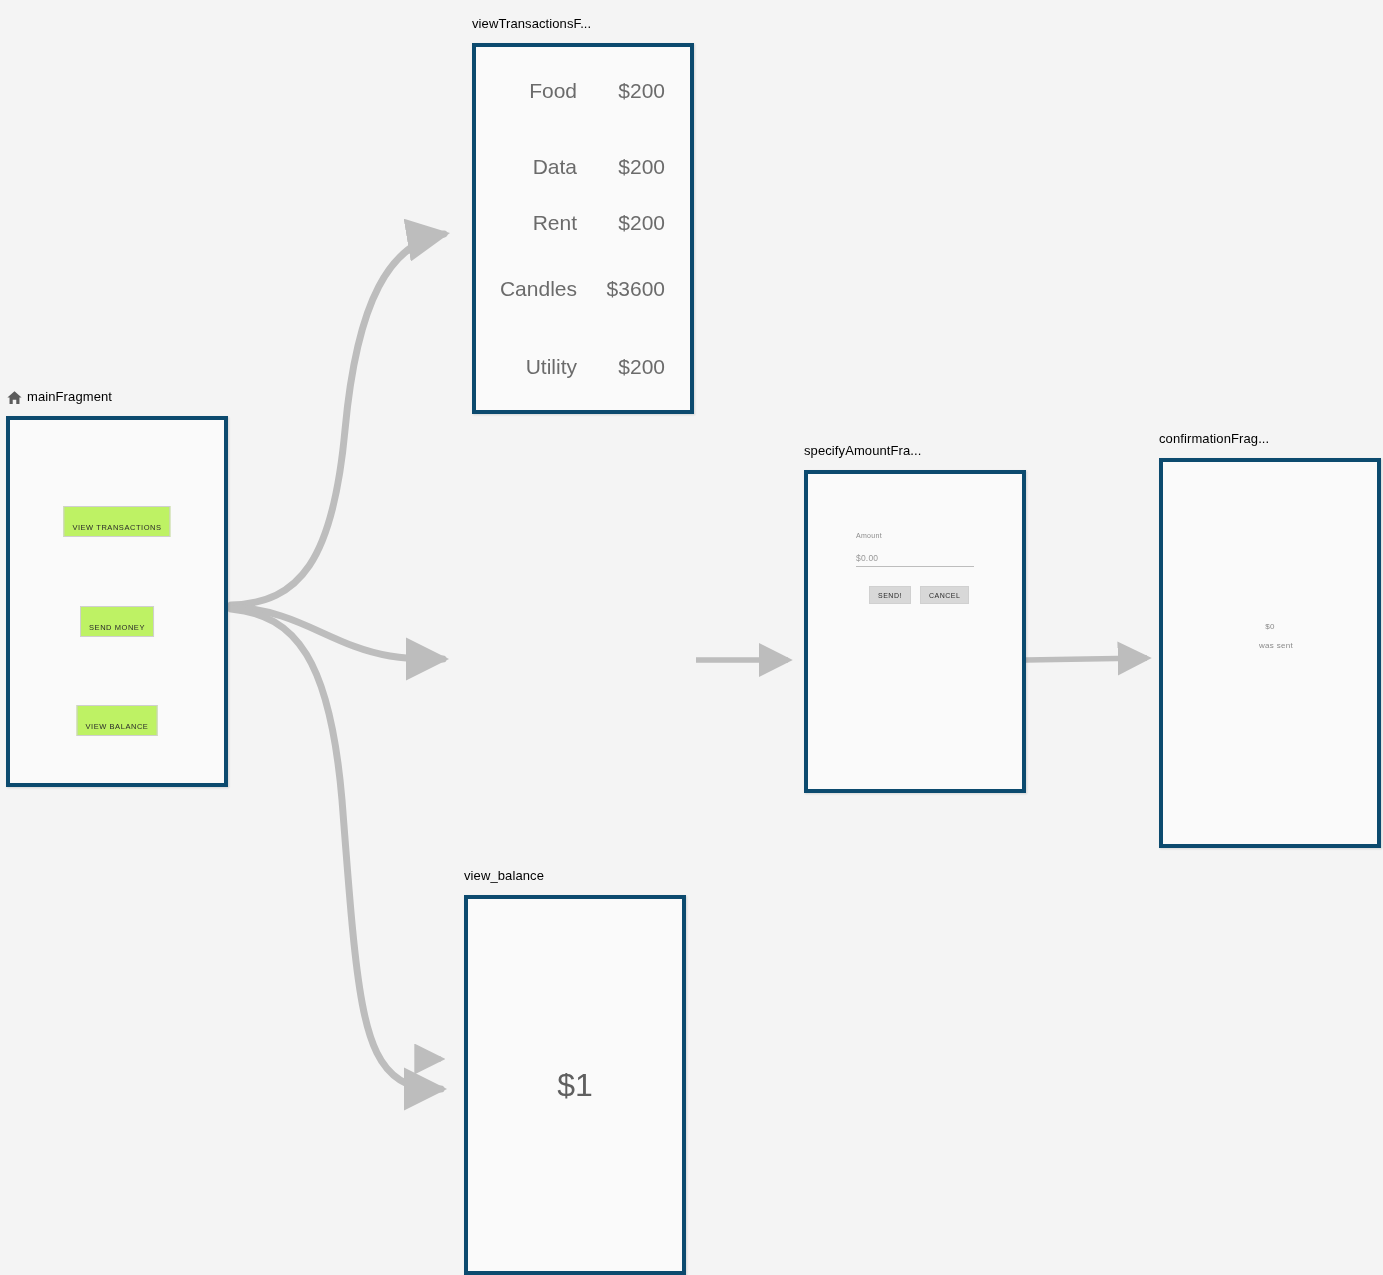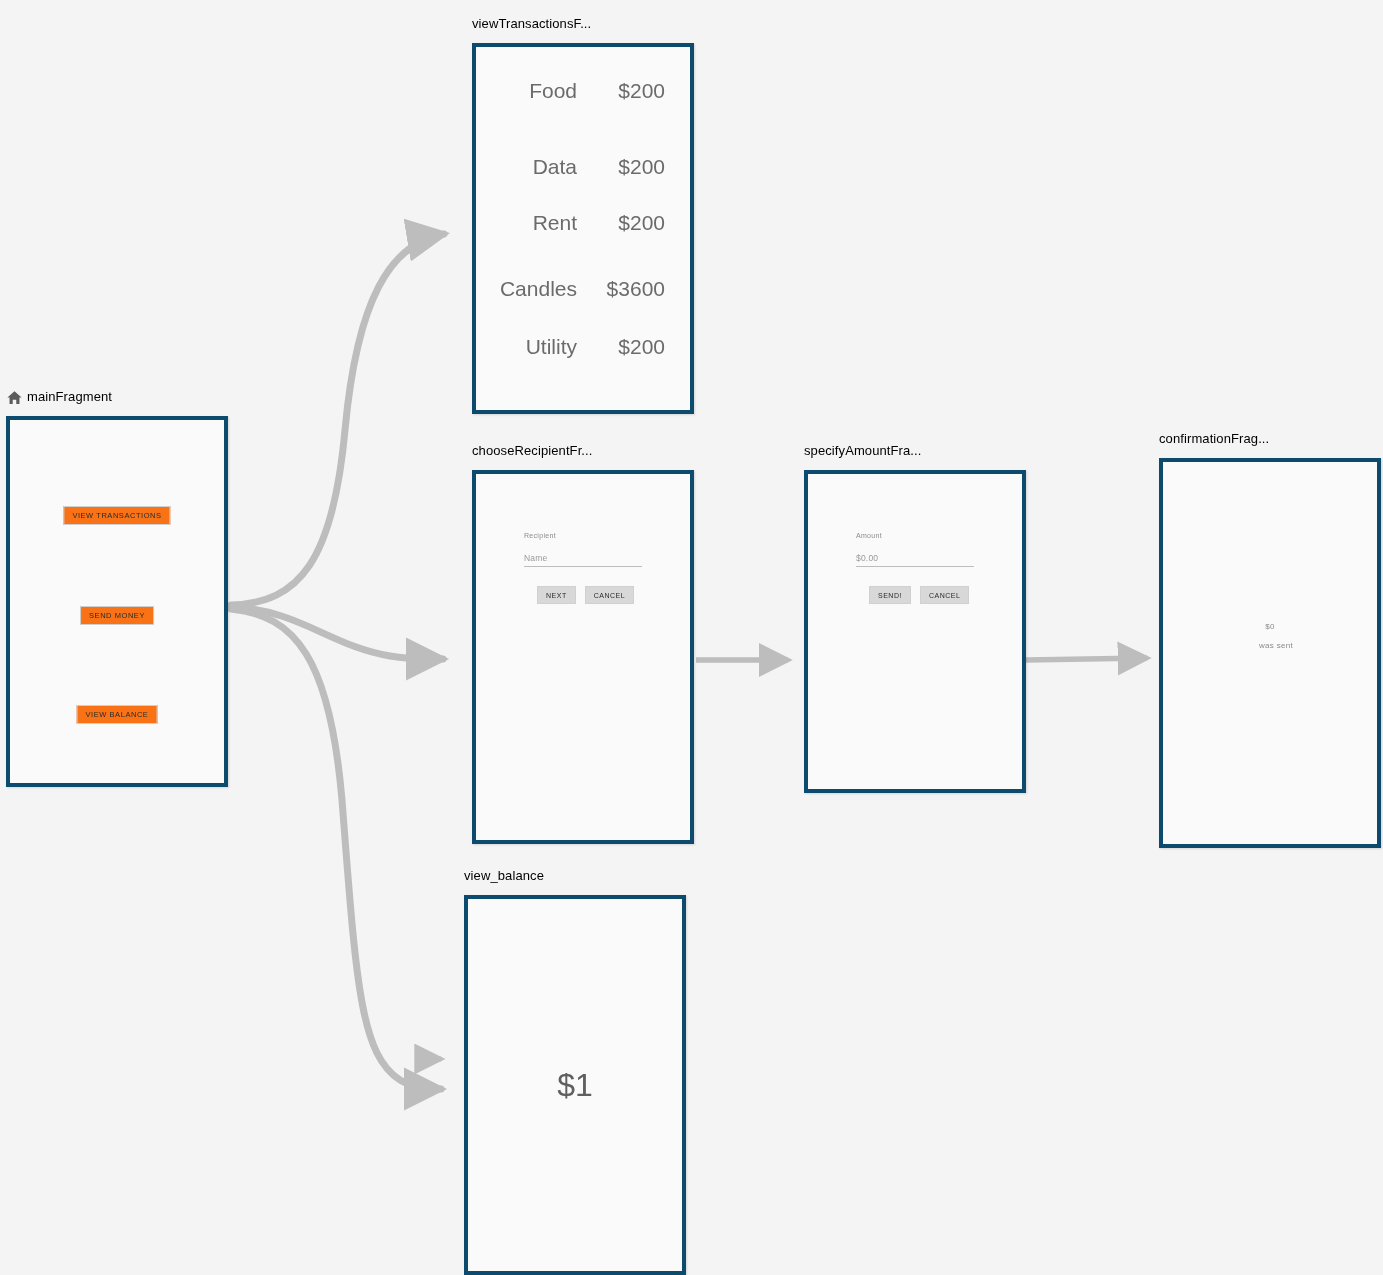--- a/index.html
+++ b/index.html
@@ -34,26 +34,26 @@
     box-shadow: 1px 1px 2px rgba(0,0,0,.13);
     position: relative;
     overflow: hidden;
   }
 
   
   .mf-btn {
     position: absolute;
     left: 50%;
     transform: translateX(-50%);
-    background: #f97316;
+    background: #bef264;
     border: 1px solid #cfcfcf;
     color: #2a2a2a;
     font-size: 7.5px;
     letter-spacing: .55px;
-    padding: 5px 8px 4px 8px;
+    padding: 17px 8px 4px 8px;
     white-space: nowrap;
     line-height: 1;
   }
 
   
   .tx-row {
     position: absolute;
     left: 0; right: 0;
     display: flex;
     align-items: center;
@@ -157,40 +157,27 @@
         <span class="tx-amount">$200</span>
       </div>
       <div class="tx-row" style="top:164px;">
         <span class="tx-label">Rent</span>
         <span class="tx-amount">$200</span>
       </div>
       <div class="tx-row" style="top:230px;">
         <span class="tx-label">Candles</span>
         <span class="tx-amount">$3600</span>
       </div>
-      <div class="tx-row" style="top:288px;">
+      <div class="tx-row" style="top:308px;">
         <span class="tx-label">Utility</span>
         <span class="tx-amount">$200</span>
       </div>
     </div>
   </div>
 
-  <div class="node" style="left:472px; top:437px;">
-    <div class="node-title">chooseRecipientFr...</div>
-    <div class="panel" style="width:222px; height:374px;">
-      <div class="form">
-        <div class="form-label">Recipient</div>
-        <div class="form-input">Name</div>
-        <div class="form-actions">
-          <div class="form-btn">NEXT</div>
-          <div class="form-btn">CANCEL</div>
-        </div>
-      </div>
-    </div>
-  </div>
 
   <div class="node" style="left:804px; top:437px;">
     <div class="node-title">specifyAmountFra...</div>
     <div class="panel" style="width:222px; height:323px;">
       <div class="form">
         <div class="form-label">Amount</div>
         <div class="form-input">$0.00</div>
         <div class="form-actions">
           <div class="form-btn">SEND!</div>
           <div class="form-btn">CANCEL</div>

